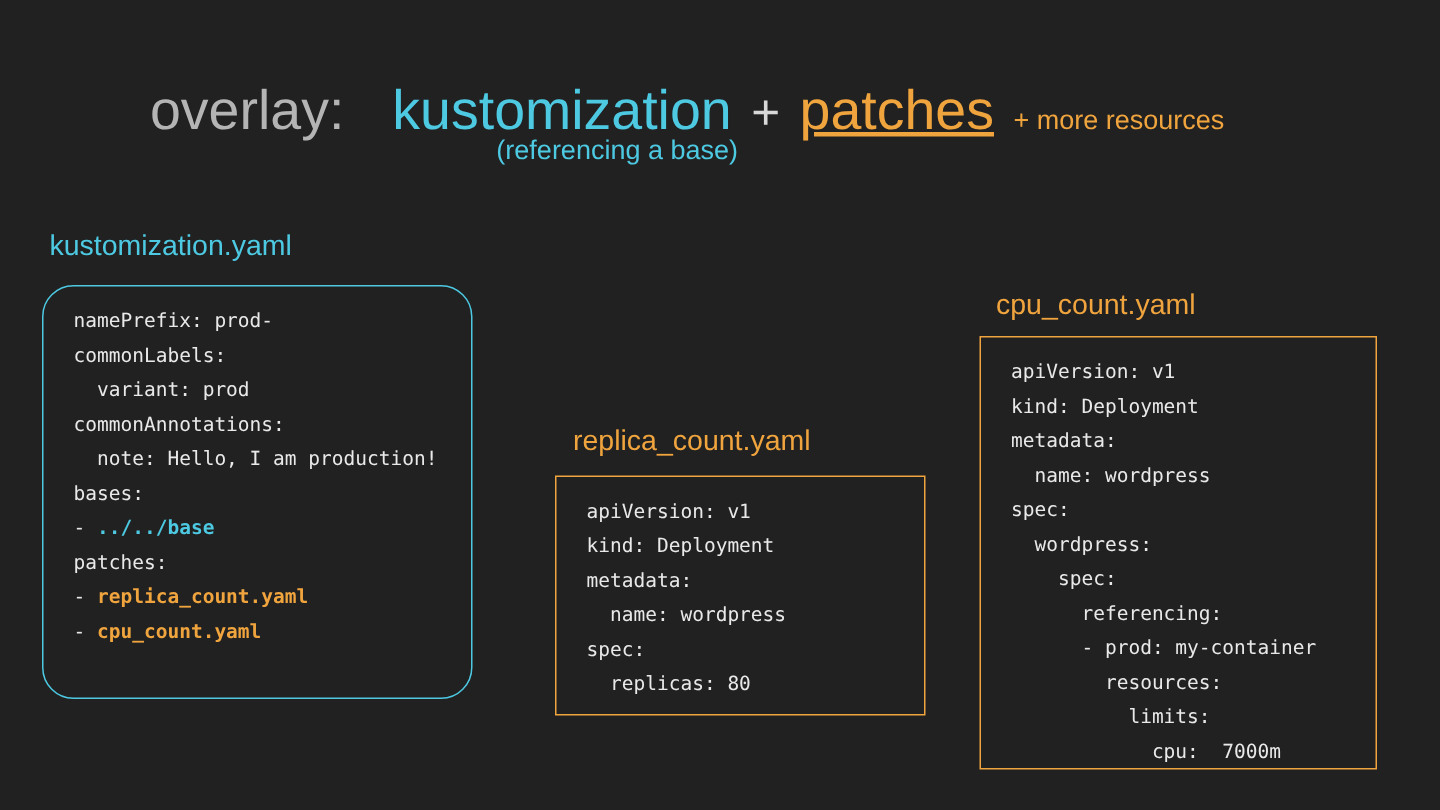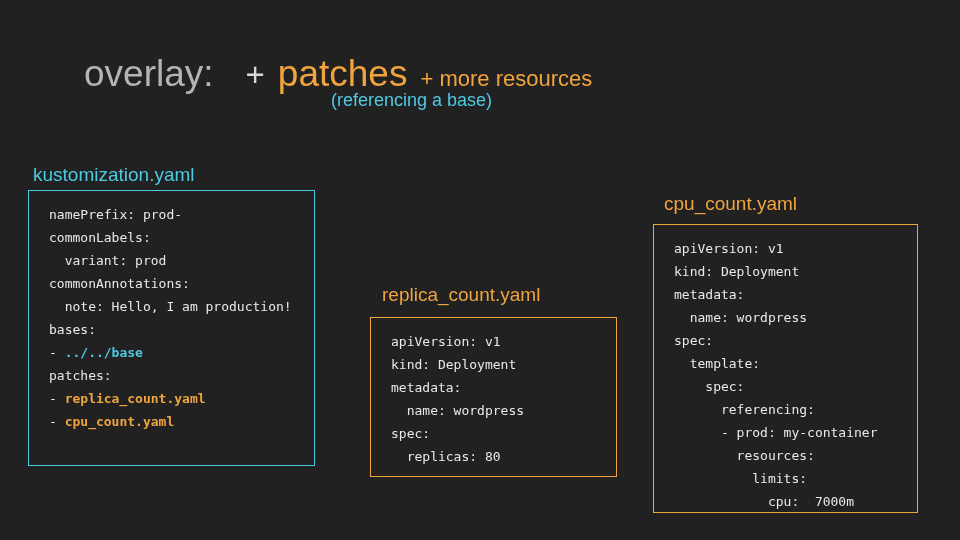--- a/index.html
+++ b/index.html
@@ -12,21 +12,21 @@
     width: 960px;
     height: 540px;
     background: var(--background, #212121);
     overflow: hidden;
     font-family: "Liberation Sans", sans-serif;
   }
 
   
   .title-row {
     position: absolute;
-    left: 84px;
+    left: 100px;
     top: 53px;
     display: flex;
     align-items: baseline;
     white-space: nowrap;
   }
   .t-overlay {
     font-size: 37px;
     color: var(--gray, #b4b4b4);
     margin-right: 32px;
   }
@@ -37,23 +37,24 @@
   }
   .t-plus {
     font-size: 33px;
     color: var(--plus, #d8d8d8);
     margin-right: 13px;
   }
   .t-patches {
     font-size: 37px;
     color: var(--orange, #f0a43e);
     margin-right: 13px;
+    text-decoration: underline;
   }
   .t-more {
-    font-size: 22px;
+    font-size: 18px;
     color: var(--orange, #f0a43e);
   }
   .t-subtitle {
     position: absolute;
     left: 259px;
     top: 90px;
     width: 233px;
     text-align: right;
     font-size: 18px;
     color: var(--cyan, #4dc9e2);
@@ -81,35 +82,36 @@
     font-family: "DejaVu Sans Mono", monospace;
     font-size: 13px;
     line-height: 23px;
     color: var(--code, #e9e9e9);
     white-space: pre;
   }
   .code-line .cyan   { color: var(--cyan, #4dc9e2); }
   .code-line .orange { color: var(--orange, #f0a43e); }
   .code-line .bold   { font-weight: bold; }
 
-  #box-kustomization { left: 28px;  top: 190px; width: 287px; height: 276px; }
+  #box-kustomization { left: 28px;  top: 190px; width: 287px; height: 276px; border-radius: 21px; }
   #box-replica       { left: 370px; top: 317px; width: 247px; height: 160px; }
   #box-cpu           { left: 653px; top: 224px; width: 265px; height: 289px; }
 
-  #label-kustomization { left: 33px;  top: 164px; }
+  #label-kustomization { left: 33px;  top: 154px; }
   #label-replica       { left: 382px; top: 284px; }
   #label-cpu           { left: 664px; top: 193px; }
 </style>
 </head>
 <body>
 
 <div class="slide">
 
   <div class="title-row">
     <span class="t-overlay">overlay:</span>
+    <span class="t-kustomization">kustomization</span>
     <span class="t-plus">+</span>
     <span class="t-patches">patches</span>
     <span class="t-more">+ more resources</span>
   </div>
   <div class="t-subtitle">(referencing a base)</div>
 
   <div id="label-kustomization" class="panel-label label-cyan">kustomization.yaml</div>
   <div id="box-kustomization" class="code-box border-cyan">
       <div class="code-line"><span>namePrefix: prod-</span></div>
       <div class="code-line"><span>commonLabels:</span></div>
@@ -133,21 +135,21 @@
       <div class="code-line"><span>  replicas: 80</span></div>
     </div>
 
   <div id="label-cpu" class="panel-label label-orange">cpu_count.yaml</div>
   <div id="box-cpu" class="code-box border-orange">
       <div class="code-line"><span>apiVersion: v1</span></div>
       <div class="code-line"><span>kind: Deployment</span></div>
       <div class="code-line"><span>metadata:</span></div>
       <div class="code-line"><span>  name: wordpress</span></div>
       <div class="code-line"><span>spec:</span></div>
-      <div class="code-line"><span>  template:</span></div>
+      <div class="code-line"><span>  wordpress:</span></div>
       <div class="code-line"><span>    spec:</span></div>
       <div class="code-line"><span>      referencing:</span></div>
       <div class="code-line"><span>      - prod: my-container</span></div>
       <div class="code-line"><span>        resources:</span></div>
       <div class="code-line"><span>          limits:</span></div>
       <div class="code-line"><span>            cpu:  7000m</span></div>
     </div>
 
 </div>
 

